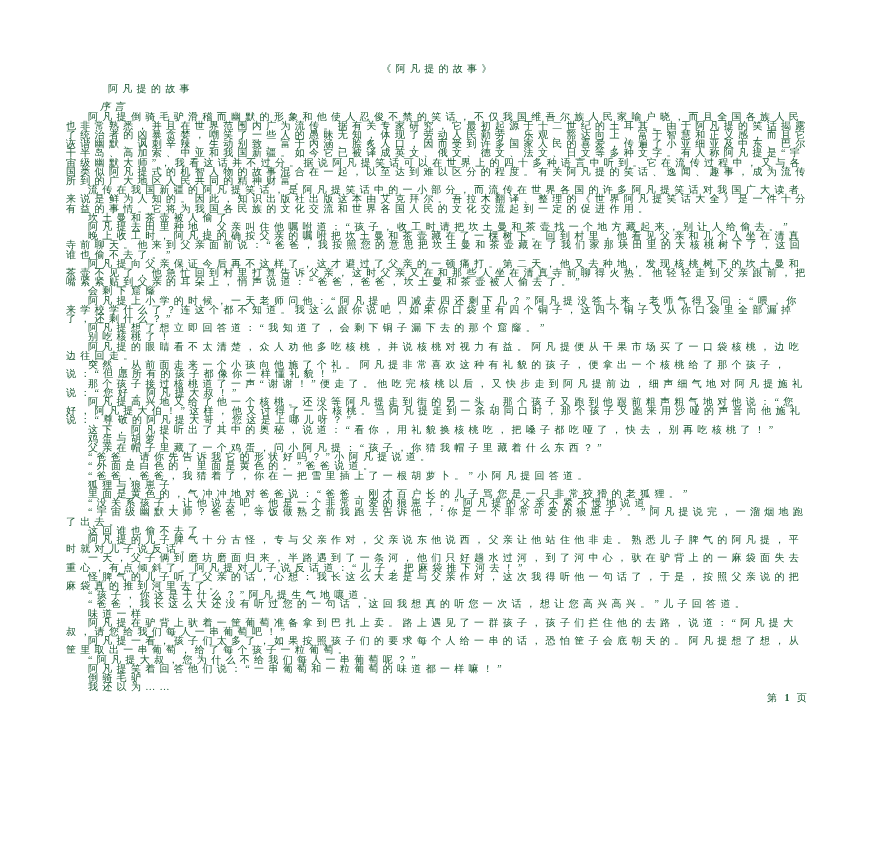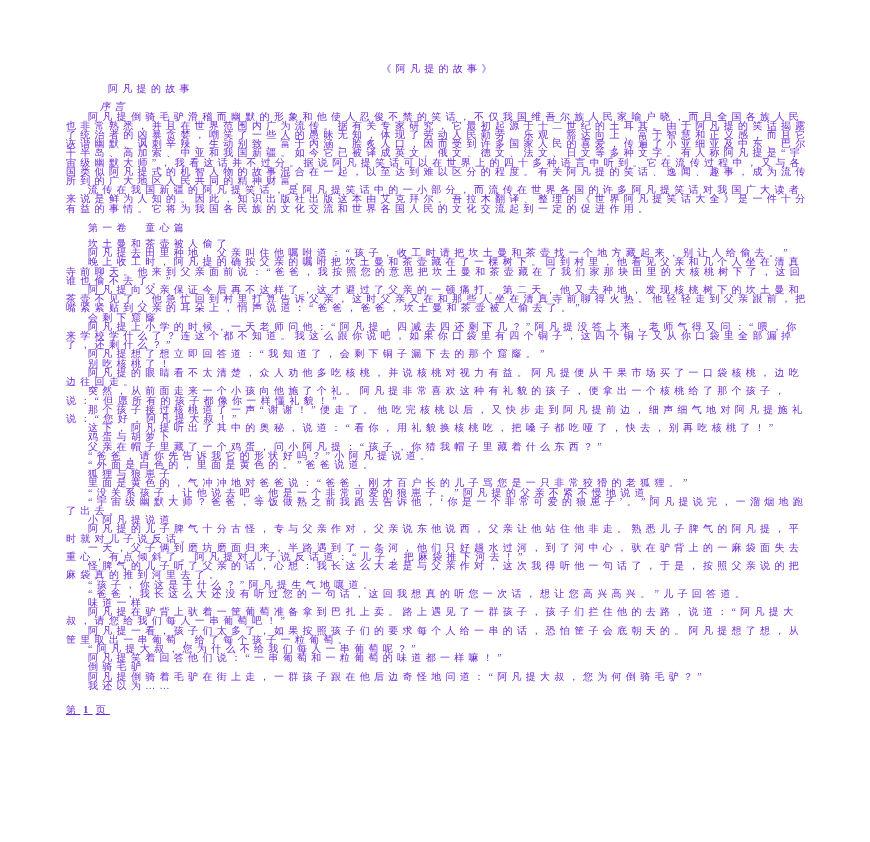--- a/index.html
+++ b/index.html
@@ -12,21 +12,21 @@
     height: 842px;
     overflow: hidden;
     font-family: "Liberation Serif", "DejaVu Serif", serif;
   }
   .page {
     box-sizing: border-box;
     width: 870px;
     height: 842px;
     padding: 64px 59px 0 66px;
     background: #ffffff;
-    color: #6d28d9;
+    color: #14532d;
   }
   .textcol {
     width: 745px;
     font-size: 10px;
     line-height: 9.2px;
     letter-spacing: 4.3px;
     word-break: break-all;
     text-align: left;
   }
   .doc-title {
@@ -44,24 +44,23 @@
   }
   .preface-label {
     text-indent: 34px;
     font-style: italic;
   }
   .volume-heading {
     margin-top: 10px;
     margin-bottom: 7px;
   }
   .footer {
-    margin-top: 15px;
-    text-align: left;
+    margin-top: 2px;
+    text-align: right;
     text-indent: 0;
-    text-decoration: underline;
   }
   .footer .pagenum {
     font-weight: bold;
     margin: 0 3px;
   }
 </style>
 </head>
 <body>
 
 <div class="page">
@@ -71,56 +70,56 @@
 
     <p class="line book-title">阿凡提的故事</p>
 
     <p class="line preface-label">序言</p>
 
     <div id="preface-container">
         <p class="line">阿凡提倒骑毛驴滑稽而幽默的形象和他使人忍俊不禁的笑话，不仅我国维吾尔族人民家喻户晓，而且全国各族人民也非常熟悉，并且在世界范围内广为流传。据有关专家研究，它最初起源于十二世纪的土耳其。由于阿凡提的笑话揭露了统治者的凶暴贪婪，嘲笑了一些人的愚昧无知，体现了劳动人民勤劳、乐观、豁达向上、富于智慧和正义感，而且它诙谐幽默、讽刺辛辣、生动别致、富于内涵、脍炙人口，因而受到许多国家人民的喜爱，传遍了小亚细亚及中东、巴尔干半岛、高加索、中亚和我国新疆。如今它已被译成英文、俄文、德文、法文、日文等多种文字。有人称阿凡提是“宇宙级幽默大师”，我看这话并不过分。据说阿凡提笑话可以在世界上的四十多种语言中听到。它在流传过程中，又与各国类似阿凡提式的机智人物的故事混合在一起，以至达到难以区分的程度。有关阿凡提的笑话、逸闻、趣事，成为流传所到的广大地区人民共同的精神财富。</p>
         <p class="line">流传在我国新疆的阿凡提笑话，是阿凡提笑话中的一小部分，而流传在世界各国的许多阿凡提笑话对我国广大读者来说是鲜为人知的。因此，知识出版社出版这本由艾克拜尔。吾拉木翻译、整理的《世界阿凡提笑话大全》是一件十分有益的事情。它将为我国各民族的文化交流和世界各国人民的文化交流起到一定的促进作用。</p>
       </div>
 
-    <p class="line volume-heading">第一卷　童心篇</p>
 
     <div id="stories-container">
         <p class="line">坎土曼和茶壶被人偷了</p>
         <p class="line">阿凡提去田里种地，父亲叫住他嘱咐道：“孩子，收工时请把坎土曼和茶壶找一个地方藏起来，别让人给偷去。”</p>
         <p class="line">晚上收工时，阿凡提的确按父亲的嘱咐把坎土曼和茶壶藏在了一棵树下。回到村里，他看见父亲和几个人坐在清真寺前聊天。他来到父亲面前说：“爸爸，我按照您的意思把坎土曼和茶壶藏在了我们家那块田里的大核桃树下了，这回谁也偷不去了。”</p>
         <p class="line">阿凡提向父亲保证今后再不这样了，这才避过了父亲的一顿痛打。第二天，他又去种地，发现核桃树下的坎土曼和茶壶不见了，他急忙回到村里打算告诉父亲，这时父亲又在和那些人坐在清真寺前聊得火热。他轻轻走到父亲跟前，把嘴紧紧贴到父亲的耳朵上，悄声说道：“爸爸，爸爸，坎土曼和茶壶被人偷去了。”</p>
         <p class="line">会剩下窟窿</p>
         <p class="line">阿凡提上小学的时候，一天老师问他：“阿凡提，四减去四还剩下几？”阿凡提没答上来，老师气得又问：“喂，你来学校学什么了？连这个都不知道。我这么跟你说吧，如果你口袋里有四个铜子，这四个铜子又从你口袋里全部漏掉了，还剩什么？”</p>
         <p class="line">阿凡提想了想立即回答道：“我知道了，会剩下铜子漏下去的那个窟窿。”</p>
         <p class="line">别吃核桃了！</p>
         <p class="line">阿凡提的眼睛看不太清楚，众人劝他多吃核桃，并说核桃对视力有益。阿凡提便从干果市场买了一口袋核桃，边吃边往回走。</p>
         <p class="line">突然，从前面走来一个小孩向他施了个礼。阿凡提非常喜欢这种有礼貌的孩子，便拿出一个核桃给了那个孩子，说：“但愿所有的孩子都像你一样懂礼貌！”</p>
         <p class="line">那个孩子接过核桃道了一声“谢谢！”便走了。他吃完核桃以后，又快步走到阿凡提前边，细声细气地对阿凡提施礼说：“您好，阿凡提大叔！”</p>
+        <p class="line">阿凡提高兴地又给了他一个核桃。还没等阿凡提走到街的另一头，那个孩子又跑到他跟前粗声粗气地对他说：“您好，阿凡提大伯！”这样，他又讨得了一个核桃。当阿凡提走到一条胡同口时，那个孩子又跑来用沙哑的声音向他施礼说：“尊敬的阿凡提大哥，您这是上哪儿呀？”</p>
         <p class="line">这下，阿凡提听出了其中的奥秘，说道：“看你，用礼貌换核桃吃，把嗓子都吃哑了，快去，别再吃核桃了！”</p>
         <p class="line">鸡蛋与胡萝卜</p>
         <p class="line">父亲在帽子里藏了一个鸡蛋，问小阿凡提：“孩子，你猜我帽子里藏着什么东西？”</p>
         <p class="line">“爸爸，请你先告诉我它的形状好吗？”小阿凡提说道。</p>
         <p class="line">“外面是白色的，里面是黄色的。”爸爸说道。</p>
+        <p class="line">“爸爸，爸爸，我猜着了，你在一把雪里插上了一根胡萝卜。”小阿凡提回答道。</p>
         <p class="line">狐狸与狼崽子</p>
         <p class="line">里面是黄色的，气冲冲地对爸爸说：“爸爸，刚才百户长的儿子骂您是一只非常狡猾的老狐狸。”</p>
         <p class="line">“没关系孩子，让他说去吧，他是一个非常可爱的狼崽子。”阿凡提的父亲不紧不慢地说道。</p>
         <p class="line">“宇宙级幽默大师？爸爸，等饭做熟之前我跑去告诉他，‘你是一个非常可爱的狼崽子’。”阿凡提说完，一溜烟地跑了出去。</p>
-        <p class="line">小阿凡提说道</p>
+        <p class="line">这回谁也偷不去了</p>
         <p class="line">阿凡提的儿子脾气十分古怪，专与父亲作对，父亲说东他说西，父亲让他站住他非走。熟悉儿子脾气的阿凡提，平时就对儿子说反话。</p>
         <p class="line">一天，父子俩到磨坊磨面归来，半路遇到了一条河，他们只好趟水过河，到了河中心，驮在驴背上的一麻袋面失去重心，有点倾斜了。阿凡提对儿子说反话道：“儿子，把麻袋推下河去！”</p>
         <p class="line">怪脾气的儿子听了父亲的话，心想：我长这么大老是与父亲作对，这次我得听他一句话了，于是，按照父亲说的把麻袋真的推到河里去了。</p>
         <p class="line">“孩子，你这是干什么？”阿凡提生气地嚷道。</p>
         <p class="line">“爸爸，我长这么大还没有听过您的一句话，这回我想真的听您一次话，想让您高兴高兴。”儿子回答道。</p>
         <p class="line">味道一样</p>
         <p class="line">阿凡提在驴背上驮着一筐葡萄准备拿到巴扎上卖。路上遇见了一群孩子，孩子们拦住他的去路，说道：“阿凡提大叔，请您给我们每人一串葡萄吧！”</p>
         <p class="line">阿凡提一看，孩子们太多了，如果按照孩子们的要求每个人给一串的话，恐怕筐子会底朝天的。阿凡提想了想，从筐里取出一串葡萄，给了每个孩子一粒葡萄。</p>
         <p class="line">“阿凡提大叔，您为什么不给我们每人一串葡萄呢？”</p>
         <p class="line">阿凡提笑着回答他们说：“一串葡萄和一粒葡萄的味道都一样嘛！”</p>
         <p class="line">倒骑毛驴</p>
-        <p class="line">阿凡提倒骑着毛驴在街上走，一群孩子跟在他后边奇怪地问道：“阿凡提大叔，您为何倒骑毛驴？”</p>
       </div>
 
     <p class="line">我还以为……</p>
 
     <p class="footer">
       <span>第</span><span class="pagenum">1</span><span>页</span>
     </p>
 
   </div>
 </div>

